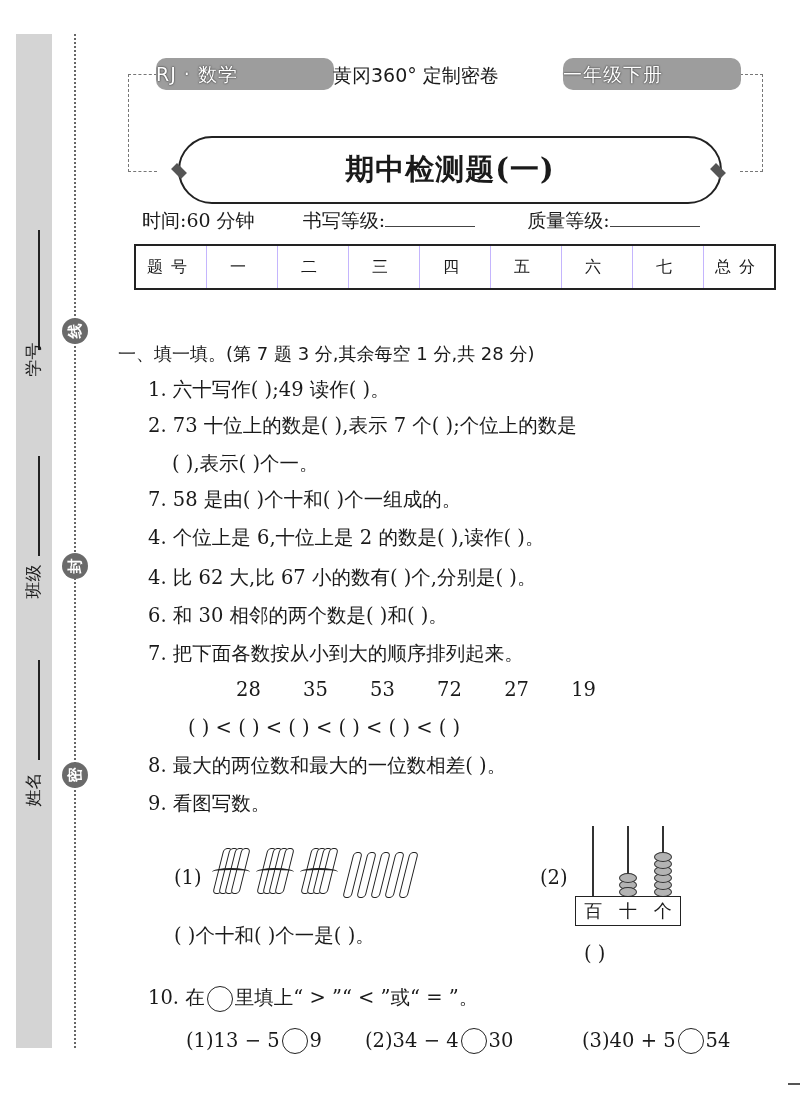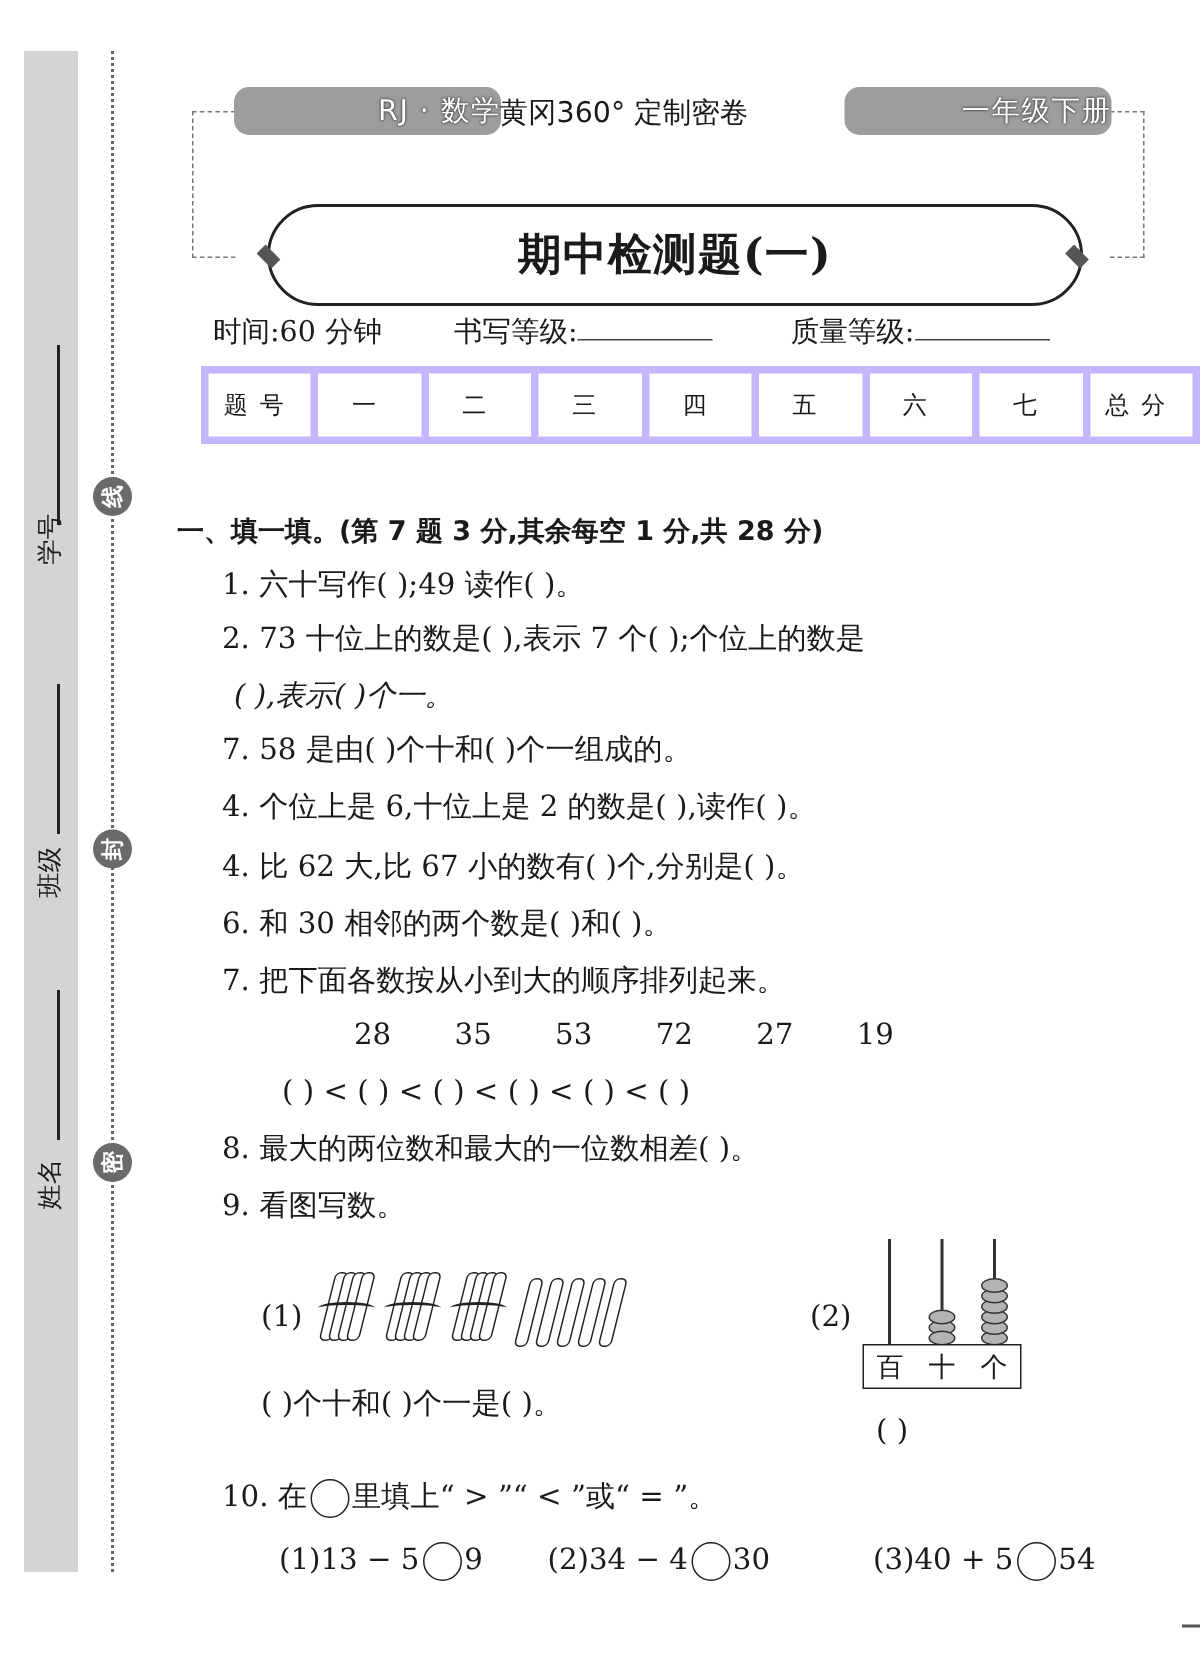--- a/index.html
+++ b/index.html
@@ -9,36 +9,36 @@
   
   #strip{left:16px;top:34px;width:36px;height:1014px;background:#d4d4d4;}
   .vlabel{position:absolute;left:18px;width:30px;transform:rotate(-90deg);transform-origin:center;
           font-family:"DejaVu Sans","Liberation Sans",sans-serif;font-size:17px;white-space:nowrap;text-align:center;}
   .vline{position:absolute;left:38px;width:1.5px;background:#222;}
   #dotline{left:74px;top:34px;height:1014px;border-left:2px dotted #666;width:0;}
   .seal{position:absolute;left:62px;width:26px;height:26px;border-radius:50%;background:#6a6a6a;color:#fff;
         font-family:"DejaVu Sans",sans-serif;font-size:15px;font-weight:bold;line-height:26px;text-align:center;transform:rotate(-90deg);}
   
   .pill{position:absolute;top:58px;height:32px;background:#9d9d9d;border-radius:10px;color:#fff;
-        font-family:"DejaVu Sans","Liberation Sans",sans-serif;font-size:19px;line-height:32px;text-align:right;
+        font-family:"DejaVu Sans","Liberation Sans",sans-serif;font-size:19px;line-height:32px;text-align:left;
         text-shadow:0 0 2px #333,0 0 1px #333;letter-spacing:1px;}
   #brand{left:333px;top:58px;height:34px;line-height:34px;font-family:"DejaVu Sans",sans-serif;font-size:19px;color:#1a1a1a;}
   .dash{position:absolute;border-color:#777;border-style:dashed;border-width:0;}
   #titlebox{left:178px;top:136px;width:540px;height:64px;border:2px solid #222;border-radius:34px;}
   #title{left:178px;top:136px;width:544px;height:68px;line-height:66px;text-align:center;font-size:29px;font-weight:bold;letter-spacing:1px;}
   .diamond{position:absolute;width:14px;height:14px;background:#555;transform:rotate(45deg) scaleY(0.6);}
   
   #meta{left:142px;top:208px;width:620px;font-size:19px;}
   .blank{display:inline-block;border-bottom:1px solid #444;width:90px;height:18px;vertical-align:baseline;}
   
   #scoretable{left:134px;top:244px;border-collapse:collapse;border:2px solid #222;}
-  #scoretable td{border:5px solid #c4b5fd;height:40px;text-align:center;font-size:16px;letter-spacing:8px;}
+  #scoretable td{border:1px solid #c4b5fd;height:40px;text-align:center;font-size:16px;letter-spacing:8px;}
   
   .q{position:absolute;font-size:19.5px;white-space:nowrap;}
-  .sec{font-weight:bold;font-family:"DejaVu Sans",sans-serif;font-size:18px;}
+  .sec{font-weight:normal;font-family:"DejaVu Sans",sans-serif;font-size:18px;}
   .circ{display:inline-block;width:24px;height:24px;border:1.5px solid #222;border-radius:50%;vertical-align:middle;margin:0 2px;}
   
   .bundle{position:absolute;width:36px;height:44px;}
   .stick{position:absolute;width:7px;height:44px;border:1.3px solid #222;border-radius:4px;background:#fff;transform:skewX(-14deg);}
   
   .rod{position:absolute;width:2px;background:#333;}
   .bead{position:absolute;width:16px;height:8px;border-radius:50%;background:#b3b3b3;border:1px solid #333;}
   #abbox{left:575px;top:896px;width:104px;height:28px;border:1.5px solid #222;background:#fff;}
 </style>
 </head>
@@ -86,21 +86,21 @@
     <td style="width:68px;">六</td>
     <td style="width:68px;">七</td>
     <td style="width:68px;margin-top:40px;">总分</td>
   </tr>
 </tbody>
   </table>
 
 <div class="q sec" style="left:118px;top:342px;">一、填一填。(第 7 题 3 分,其余每空 1 分,共 28 分)</div>
 <div class="q" style="left:148px;top:376px;">1. 六十写作(          );49 读作(          )。</div>
 <div class="q" style="left:148px;top:412px;">2. 73 十位上的数是(        ),表示 7 个(        );个位上的数是</div>
-<div class="q" style="left:156px;top:450px;font-style:italic;">(        ),表示(        )个一。</div>
+<div class="q" style="left:172px;top:450px;">(        ),表示(        )个一。</div>
 <div class="q" style="left:148px;top:486px;">7. 58 是由(        )个十和(        )个一组成的。</div>
 <div class="q" style="left:148px;top:524px;">4. 个位上是 6,十位上是 2 的数是(        ),读作(                    )。</div>
 <div class="q" style="left:148px;top:564px;">4. 比 62 大,比 67 小的数有(        )个,分别是(                    )。</div>
 <div class="q" style="left:148px;top:602px;">6. 和 30 相邻的两个数是(        )和(        )。</div>
 <div class="q" style="left:148px;top:640px;">7. 把下面各数按从小到大的顺序排列起来。</div>
 <div class="q" style="left:236px;top:678px;width:360px;display:flex;justify-content:space-between;">
   <span>28</span>
   <span>35</span>
   <span>53</span>
   <span>72</span>

